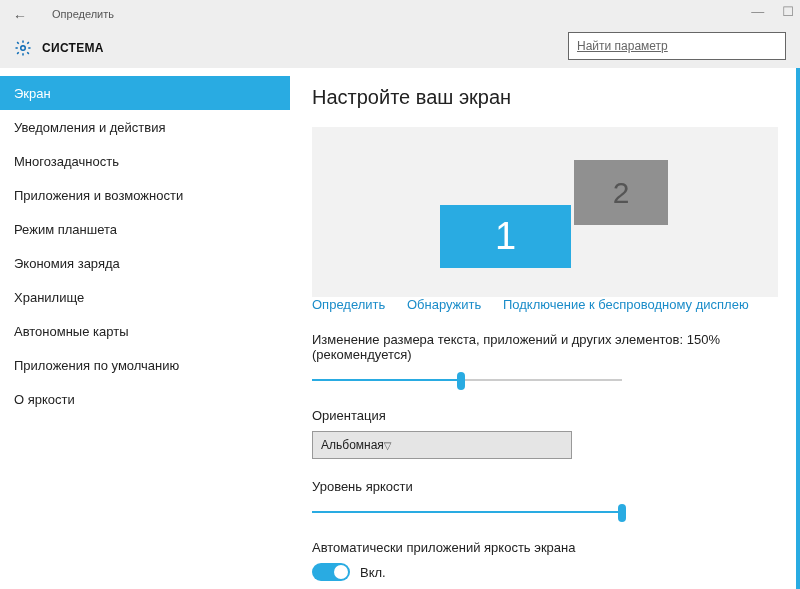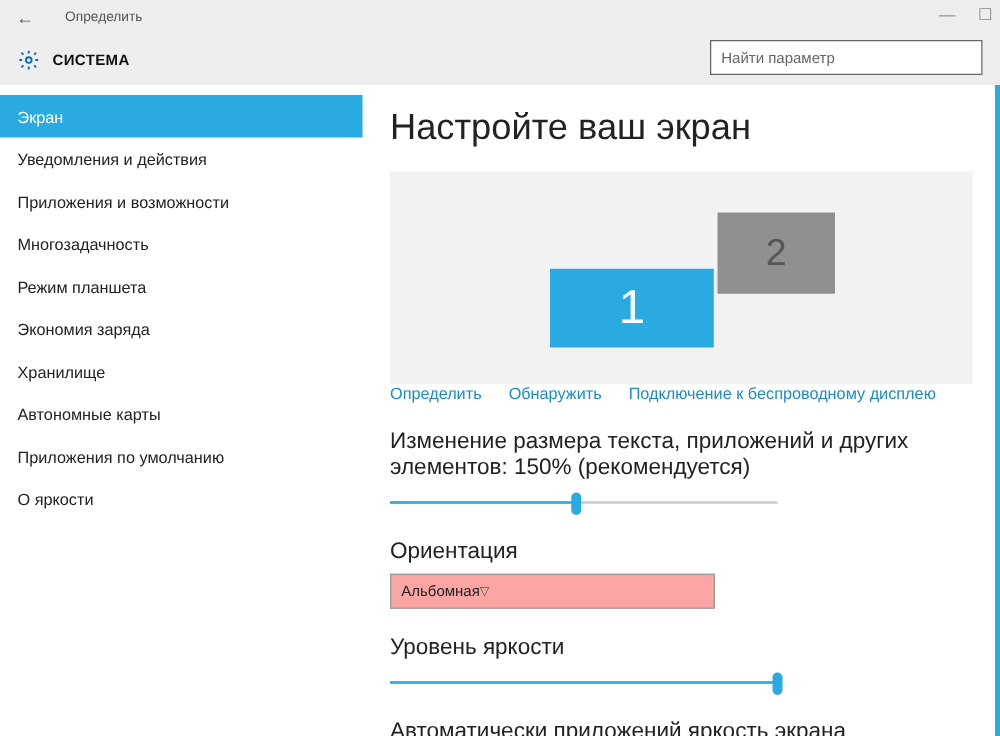--- a/index.html
+++ b/index.html
@@ -6,45 +6,45 @@
   html, body { width: 800px; height: 589px; font-family: "Segoe UI", Tahoma, sans-serif; background: #fff; overflow: hidden; }
   .titlebar { height: 28px; background: #eeeeee; display: flex; align-items: center; padding: 0 8px; position: relative; }
   .back-btn { width: 24px; height: 24px; display: flex; align-items: center; justify-content: center; color: #555; font-size: 14px; cursor: pointer; }
   .title { font-size: 11px; color: #555; margin-left: 20px; }
   .win-controls { position: absolute; right: 6px; top: 4px; display: flex; gap: 18px; color: #888; }
   .win-btn { font-size: 13px; cursor: pointer; }
 
   .header { height: 40px; background: #eeeeee; display: flex; align-items: center; padding: 0 14px; position: relative; }
   .gear { width: 18px; height: 18px; margin-right: 10px; }
   .section-title { font-size: 12px; font-weight: 700; letter-spacing: 0.3px; color: #111; }
-  .search-box { position: absolute; right: 14px; top: 4px; width: 218px; height: 28px; border: 1px solid #666; background: #fff; padding: 0 8px; font-size: 12px; color: #666; display: flex; align-items: center; }
+  .search-box { position: absolute; right: 14px; top: 4px; width: 218px; height: 28px; border: 1px solid #666; background: #fff; padding: 0 8px; font-size: 12px; color: #666; display: flex; align-items: center; text-decoration: underline; }
   .search-box input { width: 100%; border: none; outline: none; font-size: 12px; color: #333; background: transparent; }
   .search-box input::placeholder { color: #666; }
 
   .body { display: flex; height: calc(589px - 68px); border-radius: 21px; }
   .sidebar { width: 290px; background: #fff; padding-top: 8px; }
   .sidebar-item { height: 34px; padding: 0 14px; font-size: 13px; color: #222; display: flex; align-items: center; cursor: pointer; }
   .sidebar-item.active { background: #29abe2; color: #fff; }
 
   .content { flex: 1; padding: 18px 22px 10px 22px; overflow: hidden; position: relative; }
-  .content h1 { font-size: 29px; font-weight: 400; color: #222; margin-bottom: 18px; }
+  .content h1 { font-size: 20px; font-weight: 400; color: #222; margin-bottom: 18px; }
   .monitor-area { background: #f2f2f2; height: 170px; position: relative; }
   .mon1 { position: absolute; left: 128px; top: 78px; width: 131px; height: 63px; background: #29abe2; color: #fff; font-size: 38px; font-weight: 300; display: flex; align-items: center; justify-content: center; }
   .mon2 { position: absolute; left: 262px; top: 33px; width: 94px; height: 65px; background: #909090; color: #555; font-size: 30px; font-weight: 300; display: flex; align-items: center; justify-content: center; }
 
   .link-row { margin-bottom: 20px; font-size: 13px; }
   .link { color: #1a8cc9; cursor: pointer; margin-right: 18px; }
 
-  .setting-label { font-size: 18px; color: #222; margin-bottom: 8px; }
+  .setting-label { font-size: 13px; color: #222; margin-bottom: 8px; }
   .slider { width: 310px; height: 20px; position: relative; margin-bottom: 18px; }
   .slider-track { position: absolute; top: 9px; left: 0; right: 0; height: 2px; background: #ccc; }
   .slider-fill { position: absolute; top: 9px; left: 0; height: 2px; background: #29abe2; }
   .slider-thumb { position: absolute; top: 2px; width: 8px; height: 18px; background: #29abe2; border-radius: 4px; transform: translateX(-4px); }
 
-  .select { width: 260px; height: 28px; border: 1px solid #999; background: #fca5a5; display: flex; align-items: center; padding: 0 8px; font-size: 12px; color: #222; cursor: pointer; margin-bottom: 20px; }
+  .select { width: 260px; height: 28px; border: 1px solid #999; background: #e5e5e5; display: flex; align-items: center; padding: 0 8px; font-size: 12px; color: #222; cursor: pointer; margin-bottom: 20px; }
   .chev { font-size: 10px; color: #555; }
 
   .toggle-row { display: flex; align-items: center; gap: 10px; margin-top: 6px; }
   .toggle { width: 38px; height: 18px; border-radius: 9px; background: #29abe2; position: relative; cursor: pointer; }
   .toggle-knob { position: absolute; right: 2px; top: 2px; width: 14px; height: 14px; border-radius: 50%; background: #fff; }
   .toggle-label { font-size: 13px; color: #222; }
 
   .right-edge { position: absolute; right: 0; top: 68px; bottom: 0; width: 4px; background: #29abe2; }
 </style>
 </head>
@@ -67,22 +67,22 @@
   <div class="section-title">СИСТЕМА</div>
   <div class="search-box">
     <input type="text" placeholder="Найти параметр" style="">
   </div>
 </div>
 
 <div class="body">
   <div class="sidebar" id="sidebar">
       <div class="sidebar-item active">Экран</div>
       <div class="sidebar-item">Уведомления и действия</div>
+      <div class="sidebar-item">Многозадачность</div>
       <div class="sidebar-item">Приложения и возможности</div>
-      <div class="sidebar-item">Многозадачность</div>
       <div class="sidebar-item">Режим планшета</div>
       <div class="sidebar-item">Экономия заряда</div>
       <div class="sidebar-item">Хранилище</div>
       <div class="sidebar-item">Автономные карты</div>
       <div class="sidebar-item">Приложения по умолчанию</div>
       <div class="sidebar-item">О яркости</div>
     </div>
 
   <div class="content">
     <h1>Настройте ваш экран</h1>

